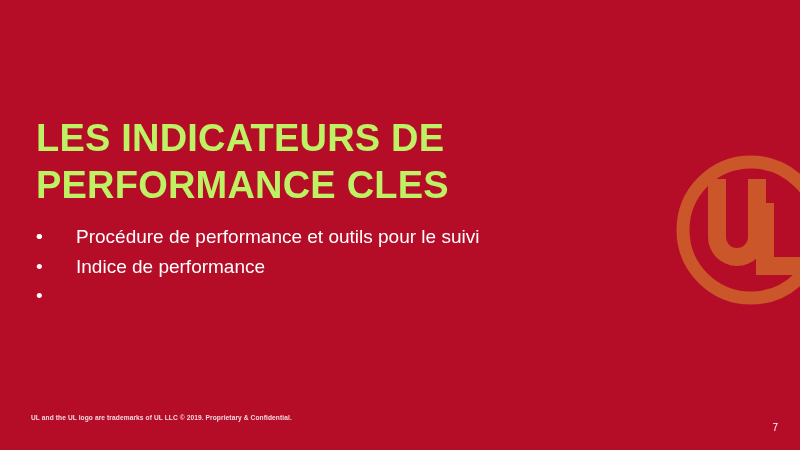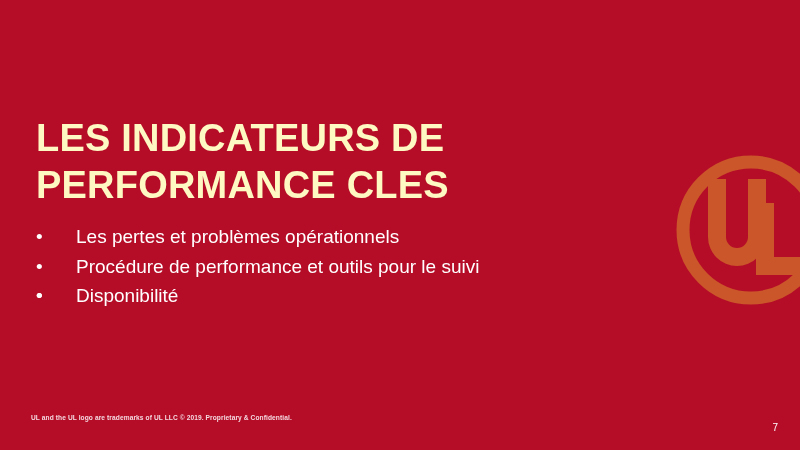--- a/index.html
+++ b/index.html
@@ -19,21 +19,21 @@
     background: #B50C28;
     overflow: hidden;
   }
 
   
   #slide-title {
     position: absolute;
     left: 36px;
     top: 90px;
     width: 600px;
-    color: #fef9c3;
+    color: #bef264;
     font-size: 38px;
     font-weight: bold;
     line-height: 47px;
     letter-spacing: 0.2px;
     white-space: pre-line;
   }
 
   
   #bullet-list {
     position: absolute;
@@ -101,32 +101,31 @@
 <body>
 
 <div id="slide">
 
   <h1 id="slide-title">LES INDICATEURS DE
 PERFORMANCE CLES</h1>
 
   <ul id="bullet-list">
     <li>
       <span class="bullet-dot">•</span>
-      <span>Les pertes et problèmes opérationnels</span>
     </li>
     <li>
       <span class="bullet-dot">•</span>
       <span>Procédure de performance et outils pour le suivi</span>
     </li>
     <li>
       <span class="bullet-dot">•</span>
+      <span>Indice de performance</span>
     </li>
     <li>
       <span class="bullet-dot">•</span>
-      <span>Disponibilité</span>
     </li>
   </ul>
 
   <div id="ul-logo">
     <svg width="158" height="158" viewBox="0 0 158 158" aria-hidden="true">
 
       <circle cx="79" cy="79" r="68" fill="none" stroke="#CB5629" stroke-width="13"></circle>
 
       <path d="M36 28 L36 86 A29 29 0 0 0 94 86 L94 28 L76 28 L76 86 A11 11 0 0 1 54 86 L54 28 Z" fill="#CB5629"></path>
 

